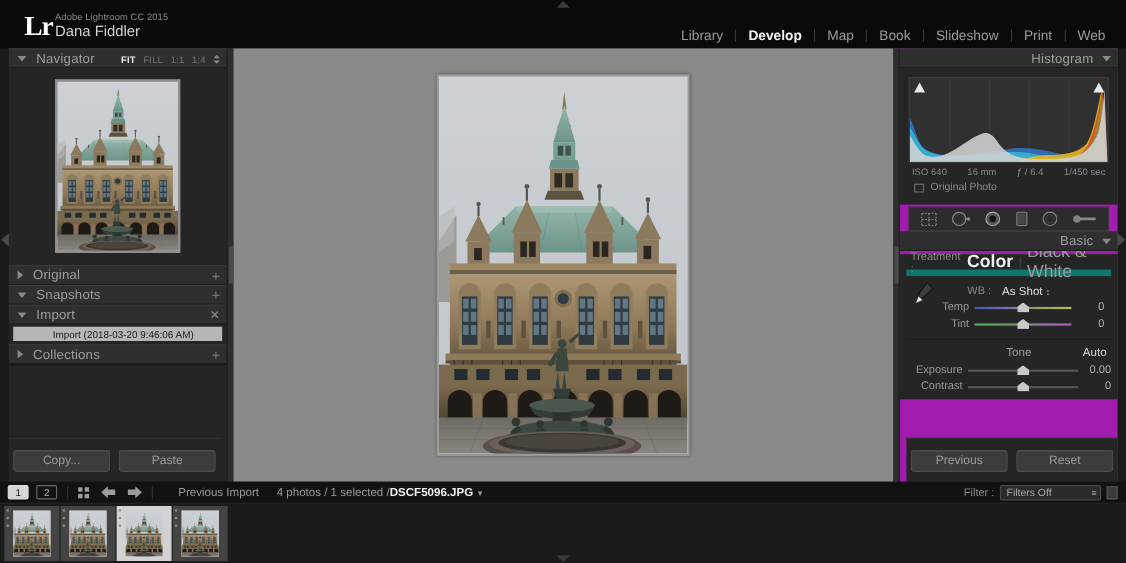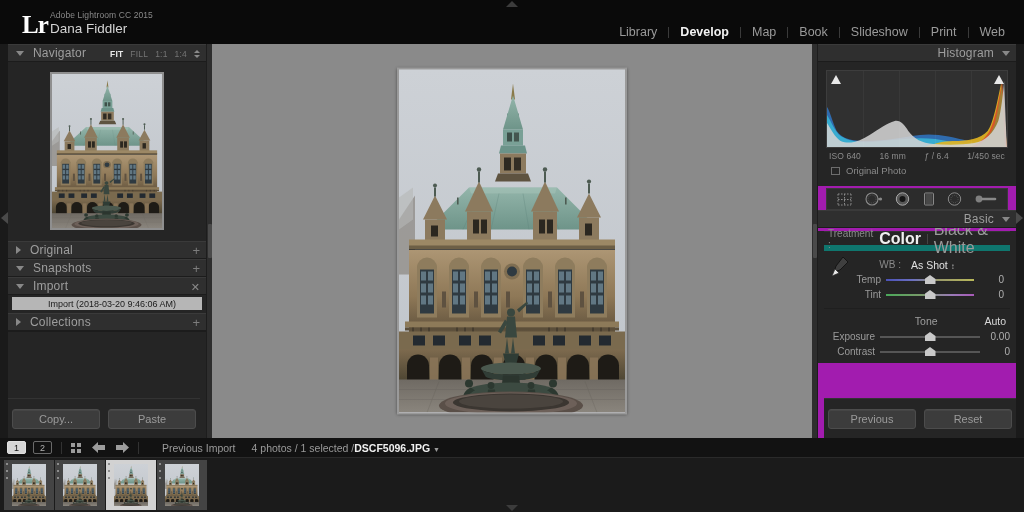--- a/index.html
+++ b/index.html
@@ -797,20 +797,28 @@
         <svg width="13" height="11" viewBox="0 0 13 11">
             <path d="M7 0 L7 3 L0 3 L0 8 L7 8 L7 11 L13 5.5 Z" fill="#9c9c9c"></path>
           </svg>
       </span>
       <div class="fs-sep"></div>
       <div class="fs-text">Previous Import</div>
       <div class="fs-count">
         <span>4 photos / 1 selected /</span><b>DSCF5096.JPG</b>
         <span style="font-size:7px;color:#9a9a9a">▼</span>
       </div>
+      <div class="fs-right">
+        <span class="filter-lbl">Filter :</span>
+        <span class="filter-sel">
+          <span>Filters Off</span>
+          <span style="font-size:8px;color:#9a9a9a">≡</span>
+        </span>
+        <span class="filter-box"></span>
+      </div>
     </div>
 
     <div class="fs-thumbs">
       <div class="thumb-cell">
         <div class="badge-dots">
             <i></i>
             <i></i>
             <i></i>
           </div>
         <div class="thumb-img">

